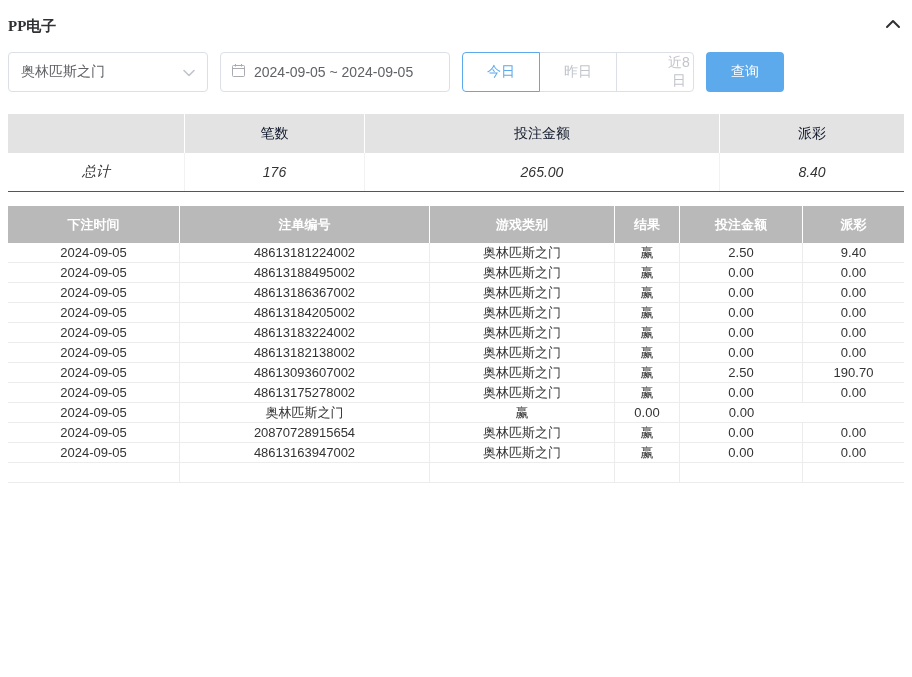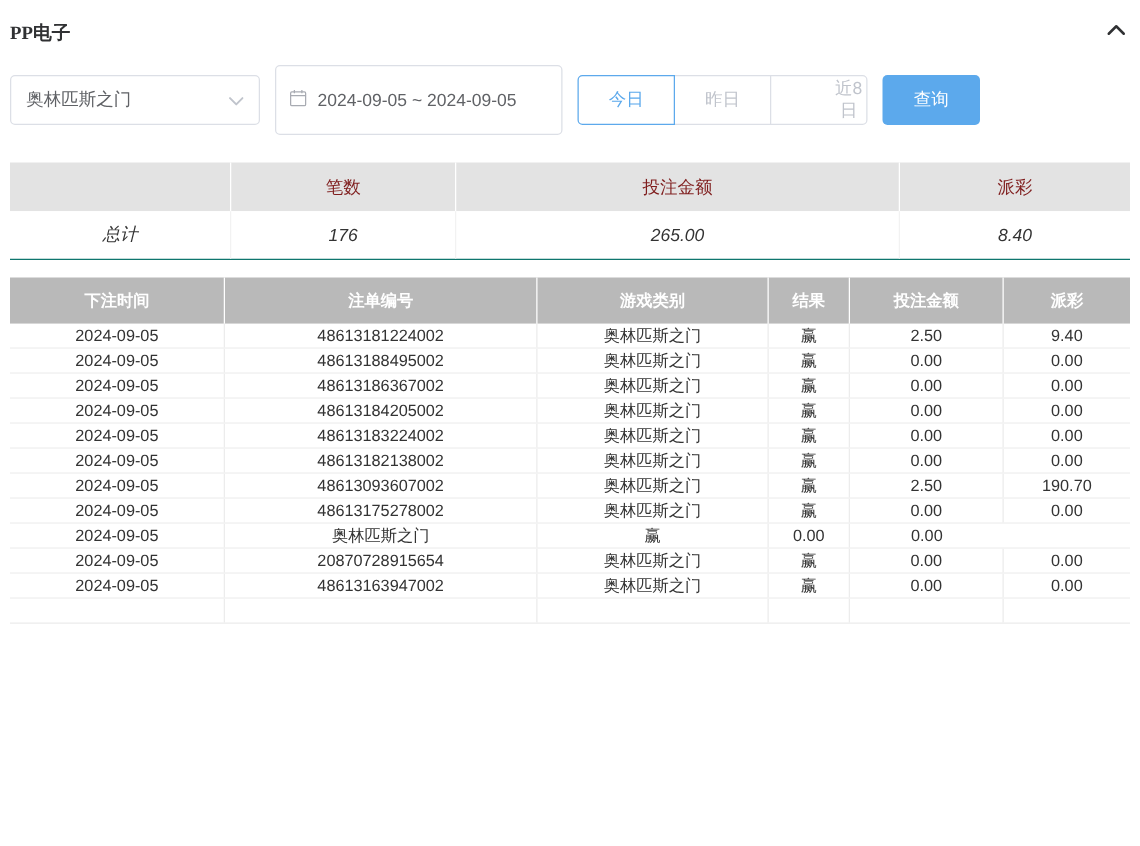--- a/index.html
+++ b/index.html
@@ -19,21 +19,21 @@
   .collapse { cursor: pointer; display: flex; align-items: center; padding: 2px; }
 
   
   .filters { display: flex; align-items: center; margin-top: 14px; }
   .select {
     width: 200px; height: 40px; border: 1px solid #dcdfe6; border-radius: 4px;
     display: flex; align-items: center; justify-content: space-between;
     padding: 0 12px; font-size: 14px; color: #606266; background: #fff; cursor: pointer;
   }
   .date-picker {
-    width: 230px; height: 56px; border: 1px solid #dcdfe6; border-radius: 4px;
+    width: 230px; height: 40px; border: 1px solid #dcdfe6; border-radius: 4px;
     display: flex; align-items: center; gap: 8px;
     padding: 13px 10px; font-size: 14px; color: #606266; background: #fff;
     margin-left: 12px; cursor: pointer;
   }
   .btn-group { display: flex; margin-left: 12px; justify-content: flex-end; }
   .qbtn {
     width: 78px; height: 40px; background: #fff; border: 1px solid #dcdfe6;
     font-size: 14px; color: #c0c4cc; cursor: pointer; margin-left: -1px;
     font-family: inherit;
   }
@@ -47,21 +47,21 @@
   }
 
   
   .summary { margin-top: 22px; }
   .summary-head, .summary-row {
     display: grid; grid-template-columns: 177px 180px 355px 184px; height: 39px;
   }
   .summary-head { background: #e3e3e3; }
   .summary-head > div {
     display: flex; align-items: center; justify-content: center;
-    font-size: 14px; color: #7f1d1d; border-right: 1px solid #fff;
+    font-size: 14px; color: #0f172a; border-right: 1px solid #fff;
   }
   .summary-head > div:last-child { border-right: none; }
   .summary-row { border-bottom: 1px solid #0f766e; background: #fff; font-style: italic; }
   .summary-row > div {
     display: flex; align-items: center; justify-content: center;
     font-size: 14px; color: #333; border-right: 1px solid #f2f2f2;
   }
   .summary-row > div:last-child { border-right: none; }
 
   

